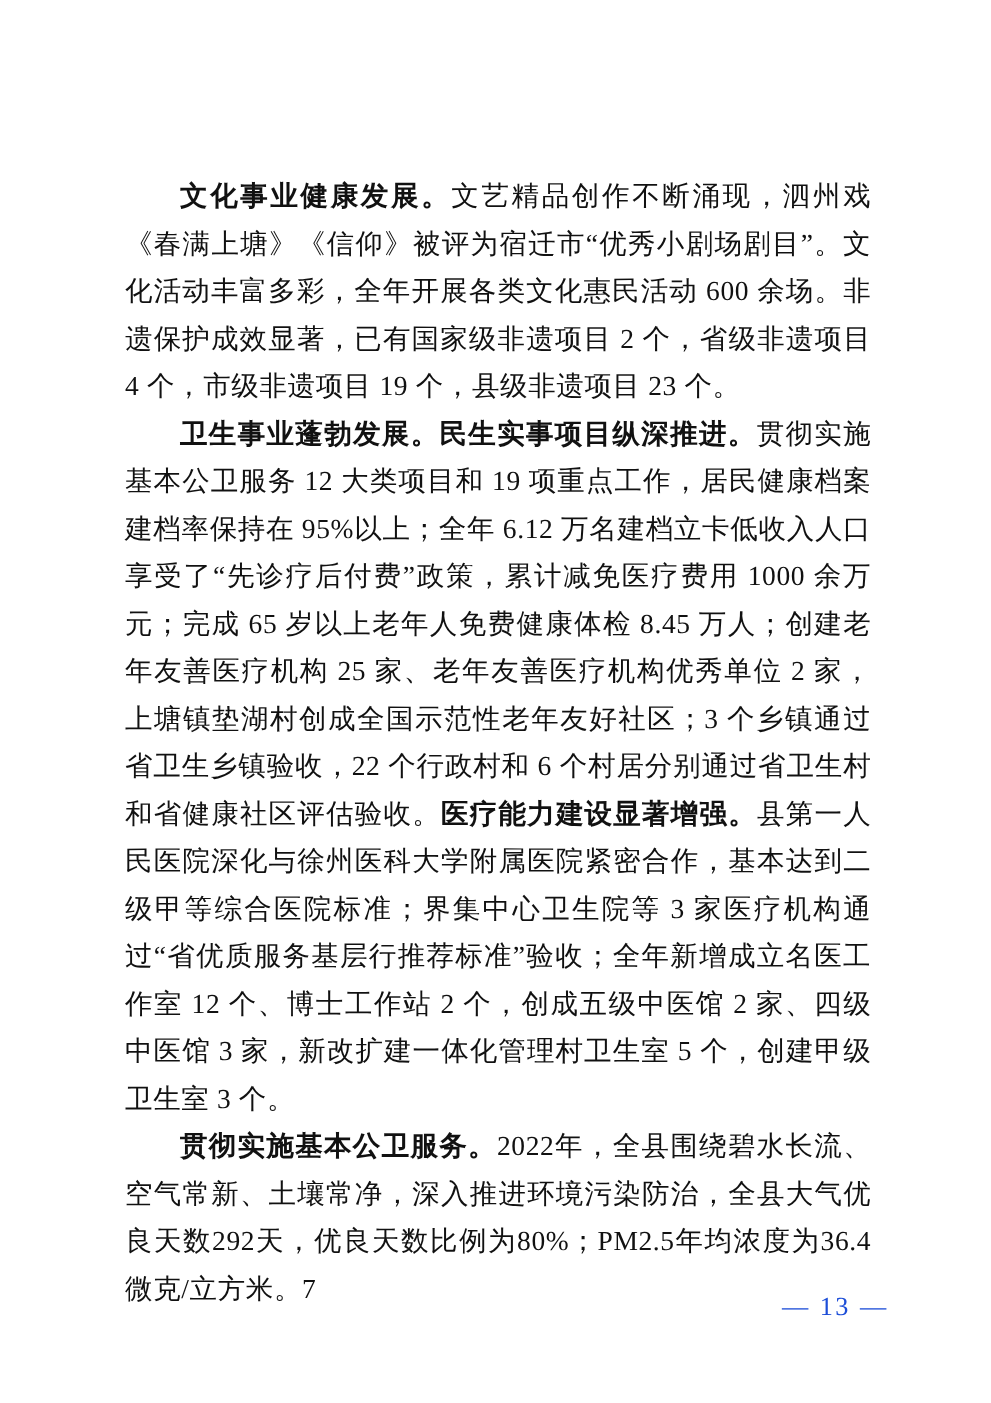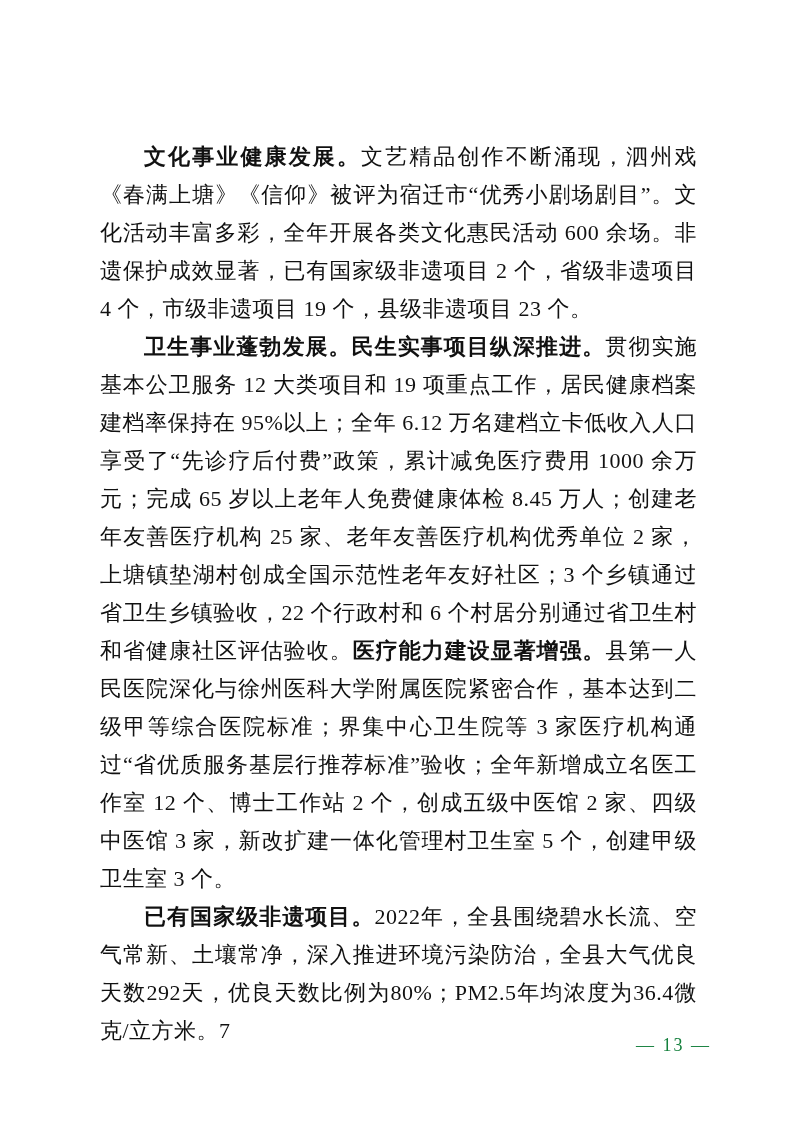--- a/index.html
+++ b/index.html
@@ -32,35 +32,35 @@
     letter-spacing: 0.5px;
     word-break: break-all;
   }
   .para .lead {
     font-weight: bold;
   }
   .page-number {
     position: absolute;
     right: 100px;
     top: 1032px;
-    font-size: 18px;
+    font-size: 21px;
     line-height: 26px;
-    color: #15803d;
+    color: #1d4ed8;
     letter-spacing: 2px;
     font-family: "Liberation Serif", "DejaVu Serif", serif;
   }
 </style>
 </head>
 <body>
 
 <div class="page">
   <div class="content">
 
     <p class="para"><span class="lead">文化事业健康发展。</span><span>文艺精品创作不断涌现，泗州戏《春满上塘》《信仰》被评为宿迁市“优秀小剧场剧目”。文化活动丰富多彩，全年开展各类文化惠民活动 600 余场。非遗保护成效显著，已有国家级非遗项目 2 个，省级非遗项目 4 个，市级非遗项目 19 个，县级非遗项目 23 个。</span></p>
 
     <p class="para"><span class="lead">卫生事业蓬勃发展。民生实事项目纵深推进。</span><span>贯彻实施基本公卫服务 12 大类项目和 19 项重点工作，居民健康档案建档率保持在 95%以上；全年 6.12 万名建档立卡低收入人口享受了“先诊疗后付费”政策，累计减免医疗费用 1000 余万元；完成 65 岁以上老年人免费健康体检 8.45 万人；创建老年友善医疗机构 25 家、老年友善医疗机构优秀单位 2 家，上塘镇垫湖村创成全国示范性老年友好社区；3 个乡镇通过省卫生乡镇验收，22 个行政村和 6 个村居分别通过省卫生村和省健康社区评估验收。</span><span class="lead">医疗能力建设显著增强。</span><span>县第一人民医院深化与徐州医科大学附属医院紧密合作，基本达到二级甲等综合医院标准；界集中心卫生院等 3 家医疗机构通过“省优质服务基层行推荐标准”验收；全年新增成立名医工作室 12 个、博士工作站 2 个，创成五级中医馆 2 家、四级中医馆 3 家，新改扩建一体化管理村卫生室 5 个，创建甲级卫生室 3 个。</span></p>
 
-    <p class="para"><span class="lead">已有国家级非遗项目。</span><span>2022年，全县围绕碧水长流、空气常新、土壤常净，深入推进环境污染防治，全县大气优良天数292天，优良天数比例为80%；PM2.5年均浓度为36.4微克/立方米。7</span></p>
+    <p class="para"><span class="lead">贯彻实施基本公卫服务。</span><span>2022年，全县围绕碧水长流、空气常新、土壤常净，深入推进环境污染防治，全县大气优良天数292天，优良天数比例为80%；PM2.5年均浓度为36.4微克/立方米。7</span></p>
 
   </div>
 
   <div class="page-number">— 13 —</div>
 </div>
 
 </body></html>

